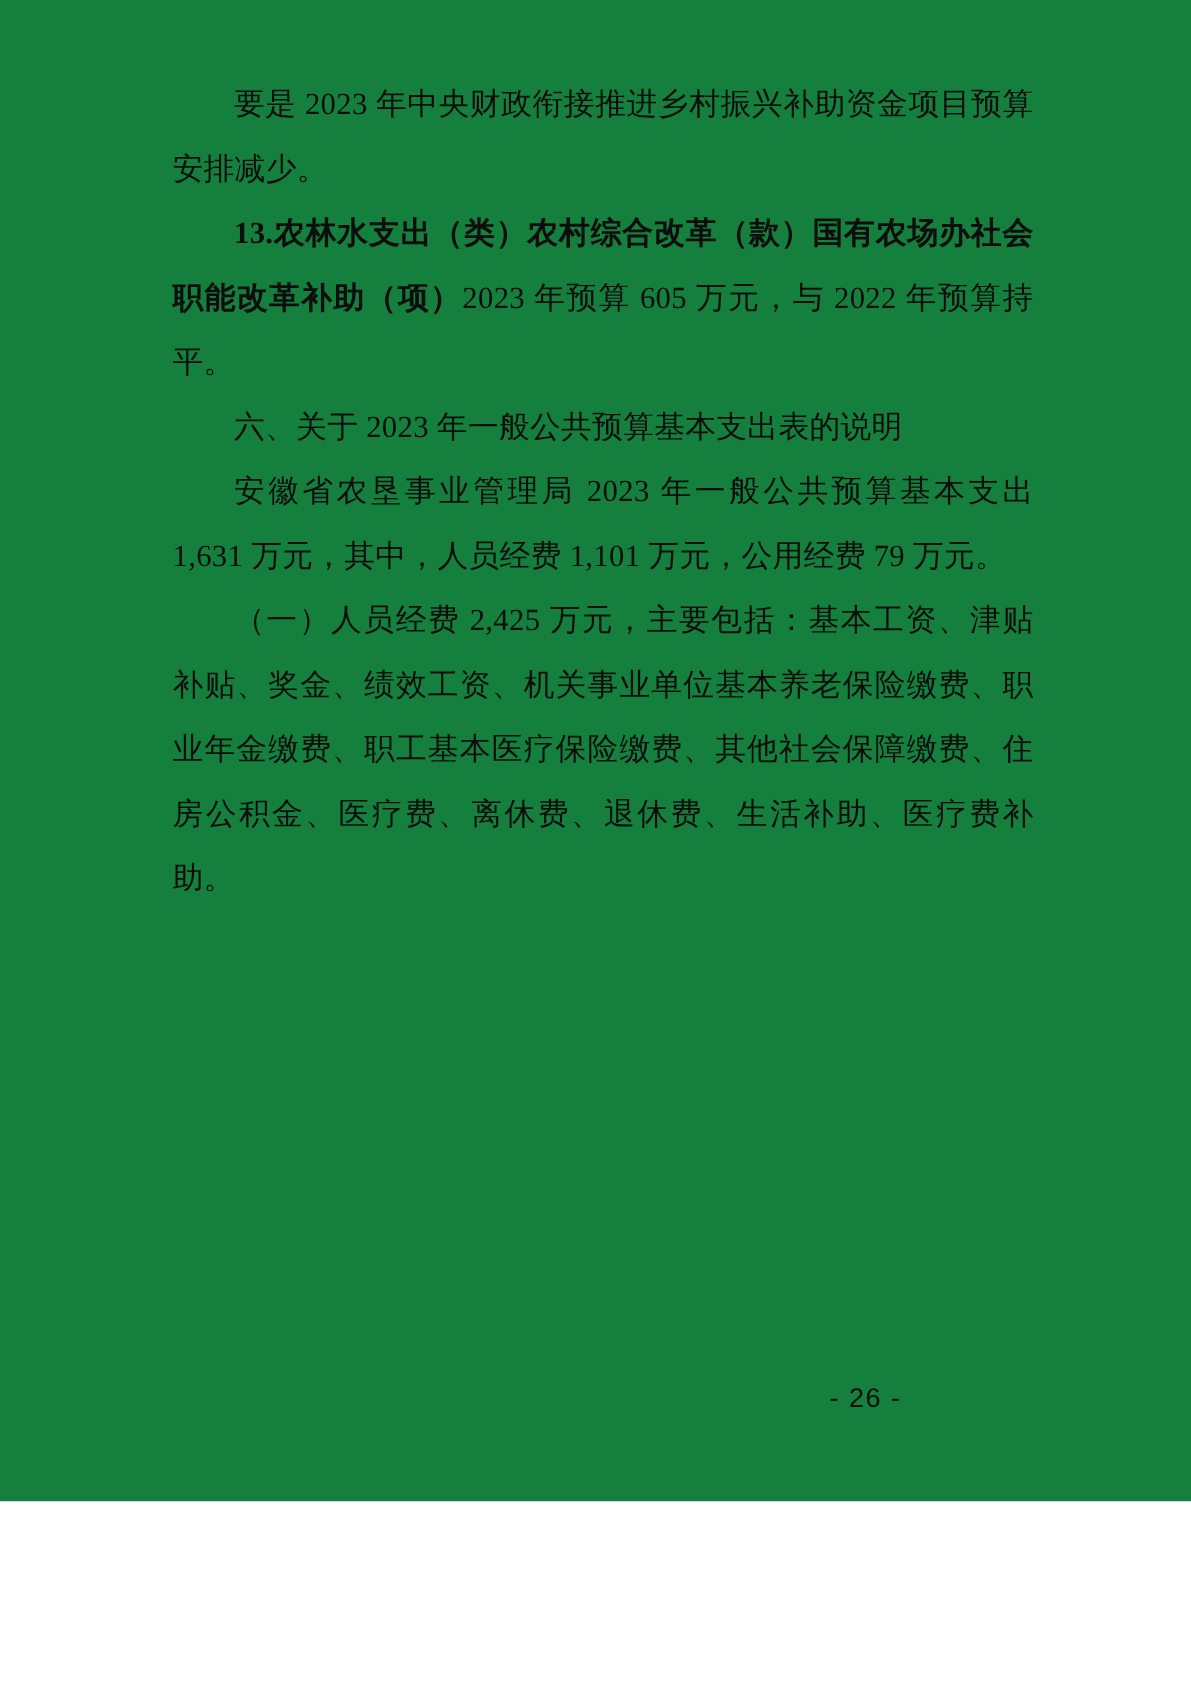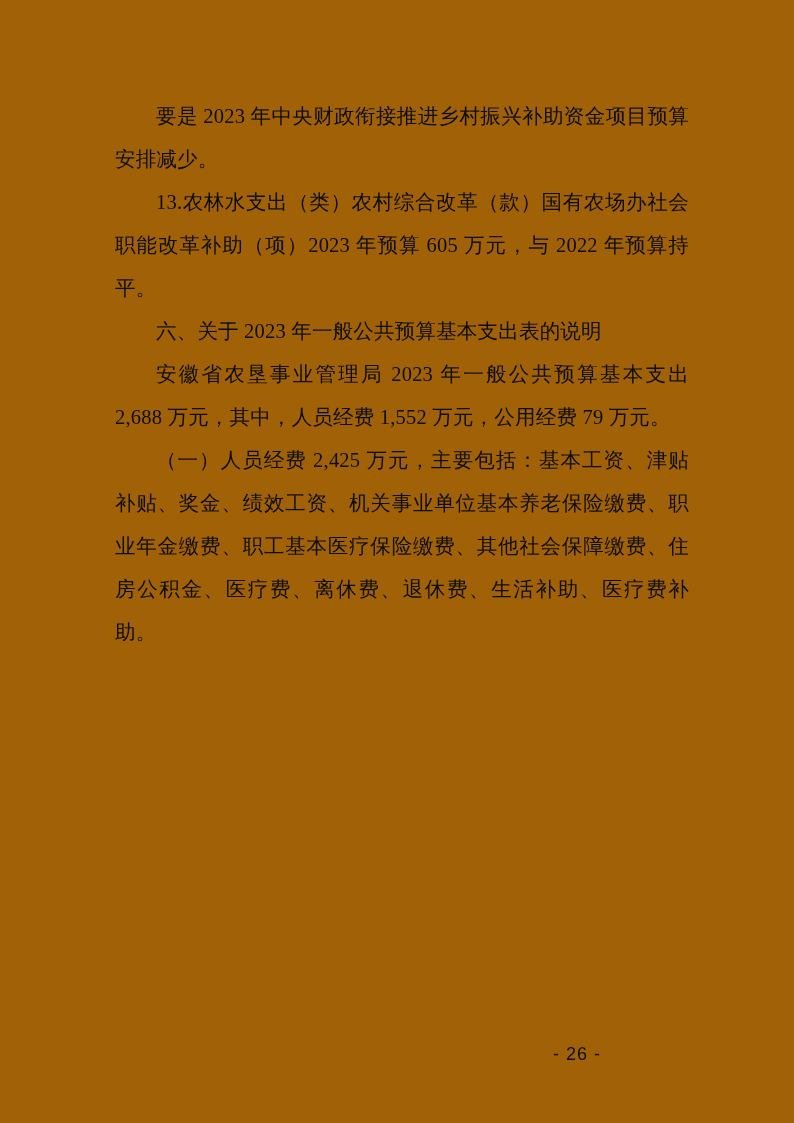--- a/index.html
+++ b/index.html
@@ -3,44 +3,44 @@
 <meta charset="utf-8">
 <style>
   html, body {
     margin: 0;
     padding: 0;
     background: #ffffff;
   }
   .page {
     position: relative;
     width: 794px;
-    height: 1123px;
+    height: 1001px;
     margin: 0 auto;
-    background: #a16207;
+    background: #15803d;
     box-sizing: border-box;
-    padding: 95px 105px 60px 115px;
+    padding: 49px 105px 60px 115px;
     font-family: "Liberation Serif", "DejaVu Serif", serif;
     color: #0d0d0d;
   }
   .doc-body {
     font-size: 20.5px;
     line-height: 43px;
     text-align: justify;
     text-justify: inter-ideograph;
   }
   p.para {
     margin: 0;
     text-indent: 2em;
     letter-spacing: 0.2px;
   }
   p.bold {
     font-weight: normal;
   }
   .heading {
-    font-weight: normal;
+    font-weight: bold;
   }
   .page-number {
     position: absolute;
     left: 0;
     right: 0;
     bottom: 58px;
     text-align: center;
     font-size: 18px;
     font-family: Liberation Sans, sans-serif;
     color: #0d0d0d;
@@ -55,21 +55,21 @@
   <div class="doc-body">
 
     <p class="para">要是 2023 年中央财政衔接推进乡村振兴补助资金项目预算安排减少。</p>
 
     <p class="para"><span class="heading">13.农林水支出（类）农村综合改革（款）国有农场办社会职能改革补助（项）</span><span>2023 年预算 605 万元，与 2022 年预算持平。</span></p>
 
 
 
     <p class="para bold">六、关于 2023 年一般公共预算基本支出表的说明</p>
 
-    <p class="para">安徽省农垦事业管理局 2023 年一般公共预算基本支出 2,688 万元，其中，人员经费 1,552 万元，公用经费 79 万元。</p>
+    <p class="para">安徽省农垦事业管理局 2023 年一般公共预算基本支出 1,631 万元，其中，人员经费 1,101 万元，公用经费 79 万元。</p>
 
     <p class="para">（一）人员经费 2,425 万元，主要包括：基本工资、津贴补贴、奖金、绩效工资、机关事业单位基本养老保险缴费、职业年金缴费、职工基本医疗保险缴费、其他社会保障缴费、住房公积金、医疗费、离休费、退休费、生活补助、医疗费补助。</p>
 
 
   </div>
 
   <div class="page-number">- 26 -</div>
 </div>
 
 </body></html>

